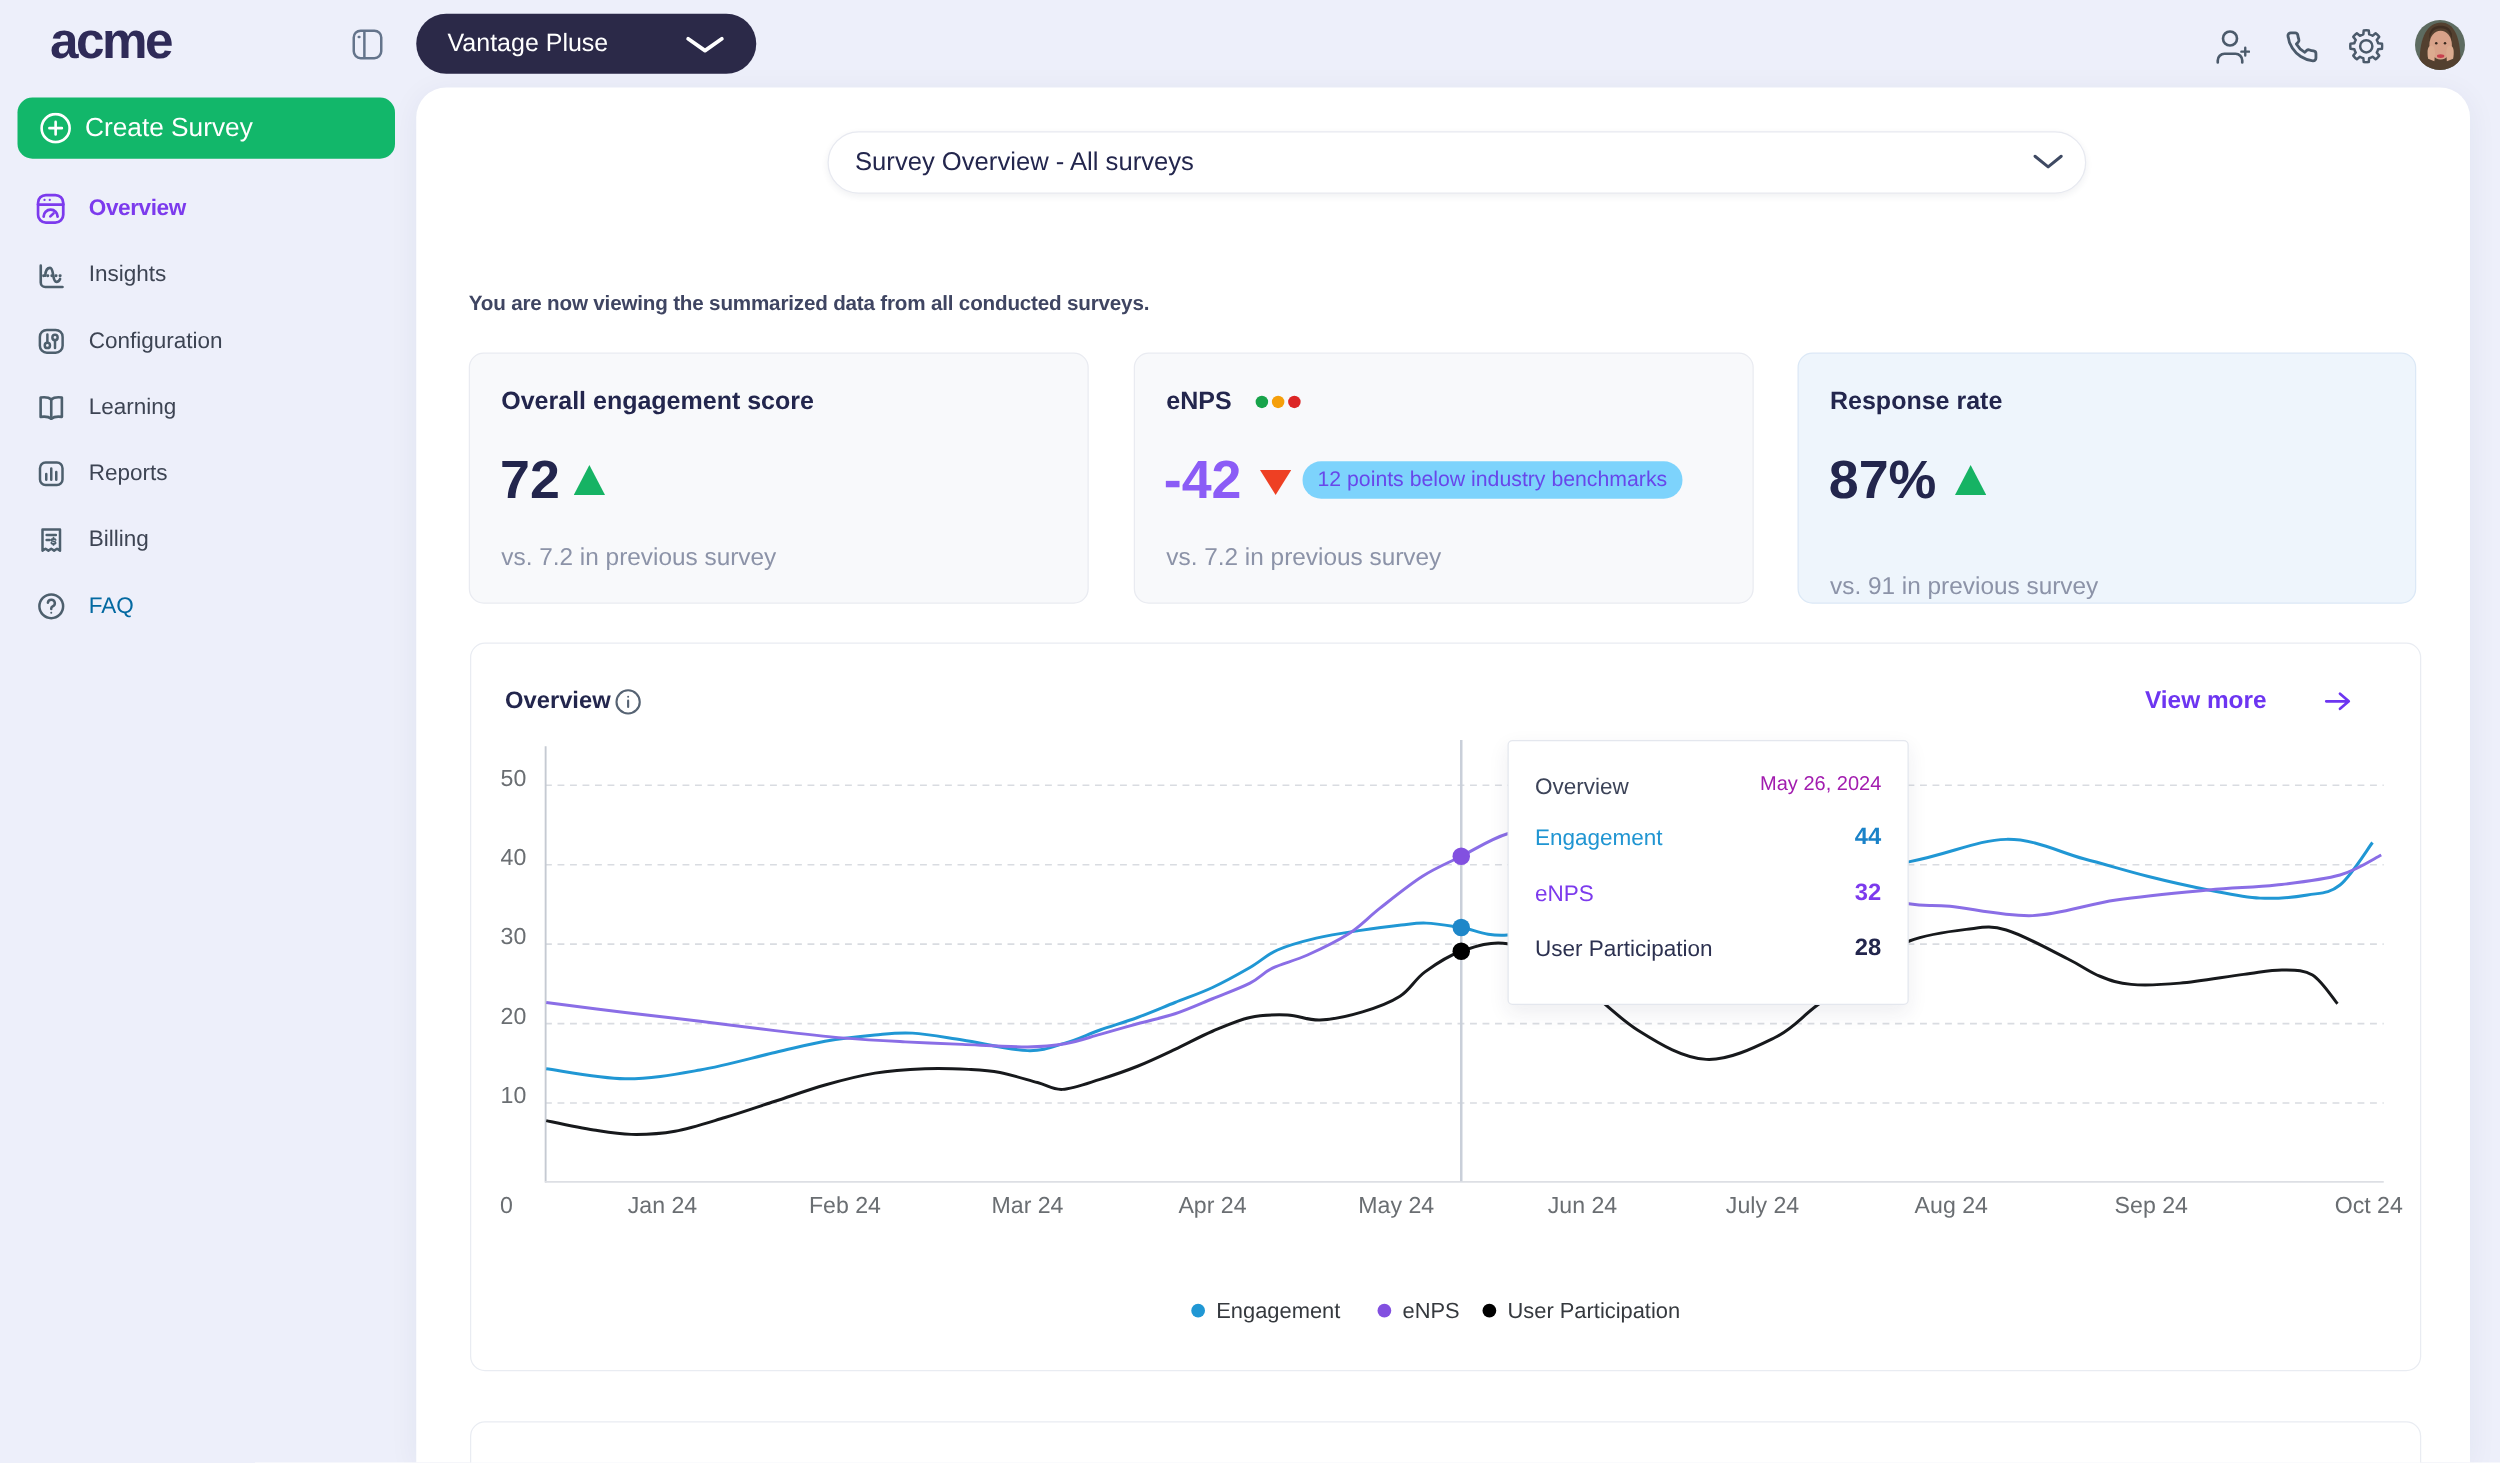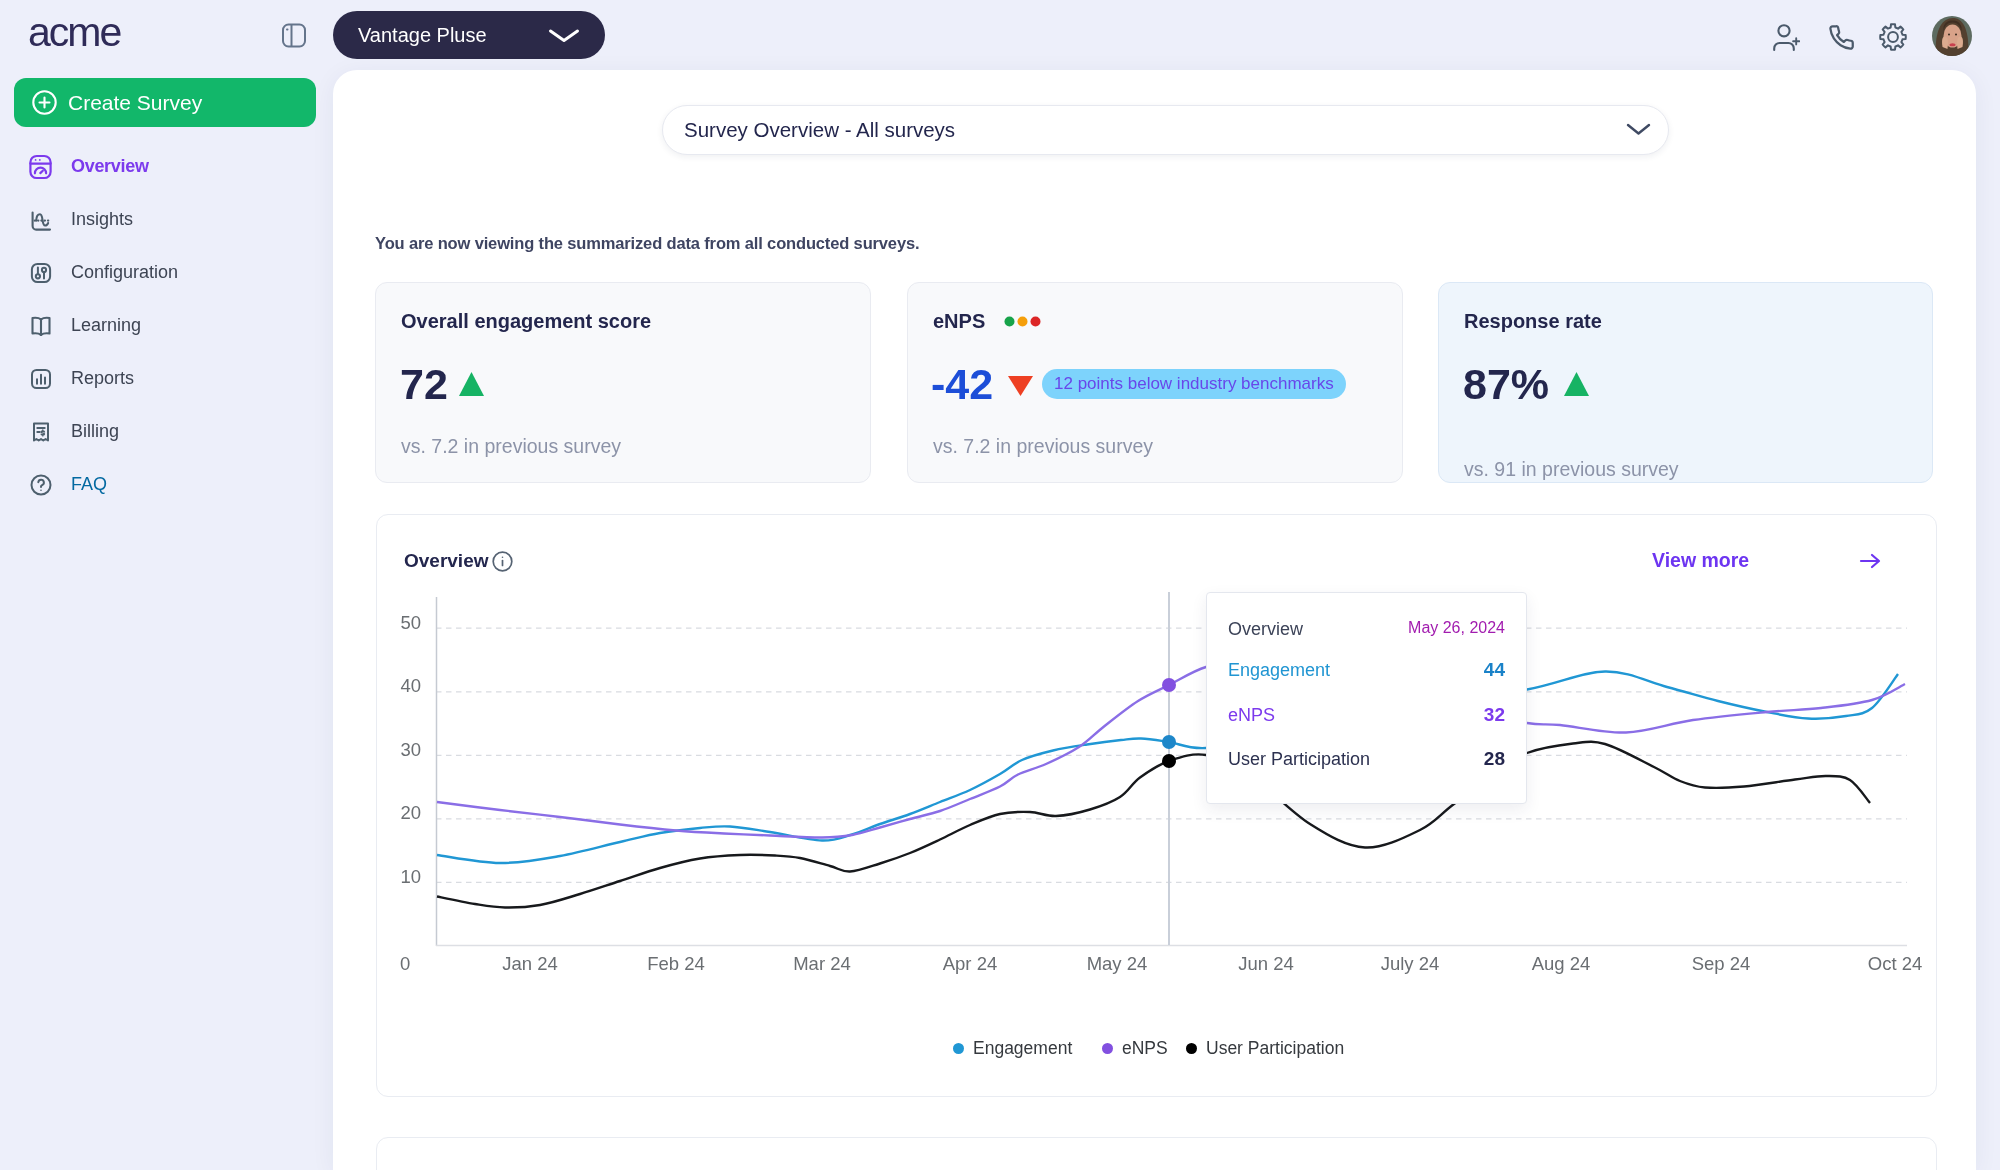--- a/index.html
+++ b/index.html
@@ -3,21 +3,21 @@
 <meta charset="utf-8">
 <style>
   * { margin:0; padding:0; box-sizing:border-box; }
   html,body { width:2000px; height:1170px; overflow:hidden; }
   body { background:#edeffa; font-family:"Liberation Sans", sans-serif; position:relative; }
   .abs { position:absolute; }
 </style>
 </head>
 <body>
 
-<div class="abs" style="left:28px;top:9px;font-size:41px;font-weight:normal;letter-spacing:-2px;color:#2f2b58;">acme</div>
+<div class="abs" style="left:40px;top:9px;font-size:41px;font-weight:bold;letter-spacing:-2px;color:#2f2b58;">acme</div>
 
 <svg class="abs" style="left:281px;top:22px;" width="27" height="27" viewBox="0 0 27 27" fill="none">
   <rect x="2" y="2.5" width="22" height="22" rx="5.5" stroke="#64748b" stroke-width="2"></rect>
   <line x1="10.5" y1="2.5" x2="10.5" y2="24.5" stroke="#64748b" stroke-width="2"></line>
   <line x1="6" y1="7.5" x2="6.5" y2="7.5" stroke="#64748b" stroke-width="2" stroke-linecap="round"></line>
 </svg>
 
 <div class="abs" style="left:333px;top:11px;width:272px;height:48px;border-radius:24px;background:#2b2948;"></div>
 <div class="abs" style="left:358px;top:11px;height:48px;line-height:48px;color:#fff;font-size:20px;font-weight:500;">Vantage Pluse</div>
 <svg class="abs" style="left:548px;top:29px;" width="32" height="14" viewBox="0 0 32 14" fill="none">
@@ -132,21 +132,21 @@
   </svg>
 <div class="abs" style="left:401px;top:435px;font-size:19.5px;color:#8c93a8;">vs. 7.2 in previous survey</div>
 
 <div class="abs" style="left:907px;top:282px;width:496px;height:201px;background:#f8f9fb;border:1px solid #e9ebf1;border-radius:12px;"></div>
 <div class="abs" style="left:933px;top:310px;font-size:20px;font-weight:bold;color:#23264d;">eNPS</div>
 <svg class="abs" style="left:1004px;top:316px;" width="38" height="11" viewBox="0 0 38 11">
   <circle cx="5.5" cy="5.5" r="5" fill="#17a34a"></circle>
   <circle cx="18.5" cy="5.5" r="5" fill="#f59f0a"></circle>
   <circle cx="31.5" cy="5.5" r="5" fill="#dc2626"></circle>
 </svg>
-<div class="abs" style="left:931px;top:360px;font-size:43px;font-weight:bold;color:#1d4ed8;">-42</div>
+<div class="abs" style="left:931px;top:360px;font-size:43px;font-weight:bold;color:#8b5cf6;">-42</div>
 <svg class="abs" style="left:1008px;top:376px;" width="25" height="20" viewBox="0 0 25 20">
     <polygon points="0,0 25,0 12.5,20" fill="#ee4023"></polygon>
   </svg>
 <div class="abs" style="left:1042px;top:369px;height:30px;line-height:30px;padding:0 12px;border-radius:15px;background:#7dd3fc;color:#6847ea;font-size:17px;">12 points below industry benchmarks</div>
 <div class="abs" style="left:933px;top:435px;font-size:19.5px;color:#8c93a8;">vs. 7.2 in previous survey</div>
 
 <div class="abs" style="left:1438px;top:282px;width:495px;height:201px;background:#eef5fc;border:1px solid #dbe8f6;border-radius:12px;"></div>
 <div class="abs" style="left:1464px;top:310px;font-size:20px;font-weight:bold;color:#23264d;">Response rate</div>
 <div class="abs" style="left:1463px;top:360px;font-size:43px;font-weight:bold;color:#23264d;">87%</div>
 <svg class="abs" style="left:1564px;top:372px;" width="25" height="24" viewBox="0 0 25 24">
@@ -154,21 +154,21 @@
   </svg>
 <div class="abs" style="left:1464px;top:435px;font-size:19.5px;color:#8c93a8;margin-top:23px;">vs. 91 in previous survey</div>
 
 <div class="abs" style="left:376px;top:514px;width:1561px;height:583px;background:#fff;border:1px solid #e9ecf2;border-radius:12px;"></div>
 <div class="abs" style="left:404px;top:550px;font-size:19px;font-weight:bold;color:#23264d;">Overview</div>
 <svg class="abs" style="left:492px;top:551px;" width="21" height="21" viewBox="0 0 21 21" fill="none" stroke="#566373" stroke-width="1.7">
   <circle cx="10.5" cy="10.5" r="9.3"></circle>
   <path d="M10.5 9.5 v5" stroke-linecap="round"></path>
   <circle cx="10.5" cy="6.3" r="0.8" fill="#566373" stroke="none"></circle>
 </svg>
-<div class="abs" style="left:1652px;top:549px;font-size:19.5px;font-weight:600;color:#6d35f1;">View more</div>
+<div class="abs" style="left:1716px;top:549px;font-size:19.5px;font-weight:600;color:#6d35f1;">View more</div>
 <svg class="abs" style="left:1858px;top:552px;" width="24" height="18" viewBox="0 0 24 18" fill="none" stroke="#6d35f1" stroke-width="2.2" stroke-linecap="round" stroke-linejoin="round">
   <path d="M3 9 h17 M14 3 l7 6 l-7 6"></path>
 </svg>
 
 <svg class="abs" style="left:376px;top:514px;" width="1561" height="583" viewBox="376 514 1561 583" fill="none">
   <g stroke="#d9dce1" stroke-width="1.3" stroke-dasharray="5.5 4.5">
     <line x1="436" y1="628.2" x2="1907" y2="628.2"></line>
     <line x1="436" y1="691.8" x2="1907" y2="691.8"></line>
     <line x1="436" y1="755.3" x2="1907" y2="755.3"></line>
     <line x1="436" y1="818.9" x2="1907" y2="818.9"></line>

